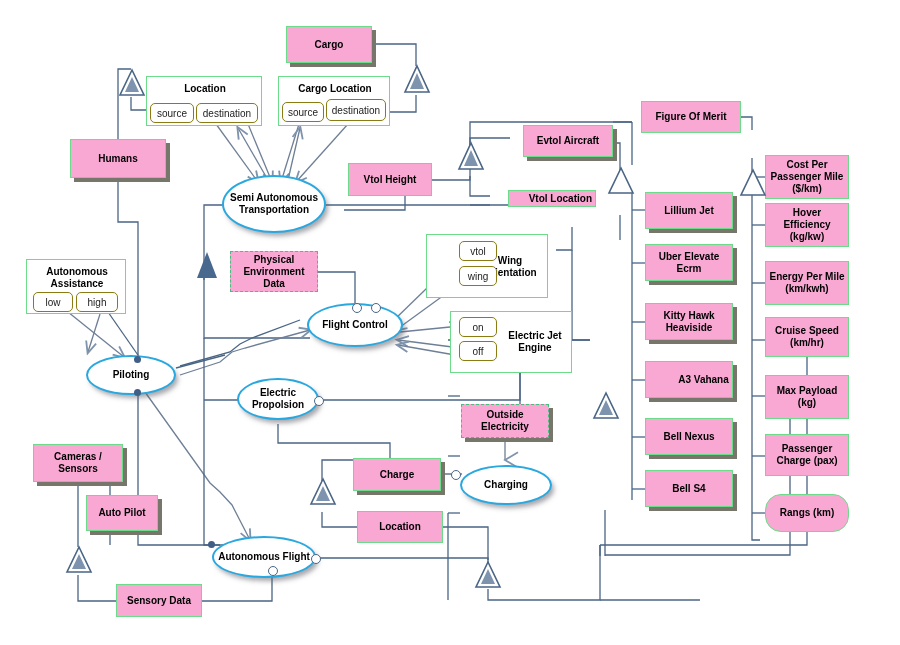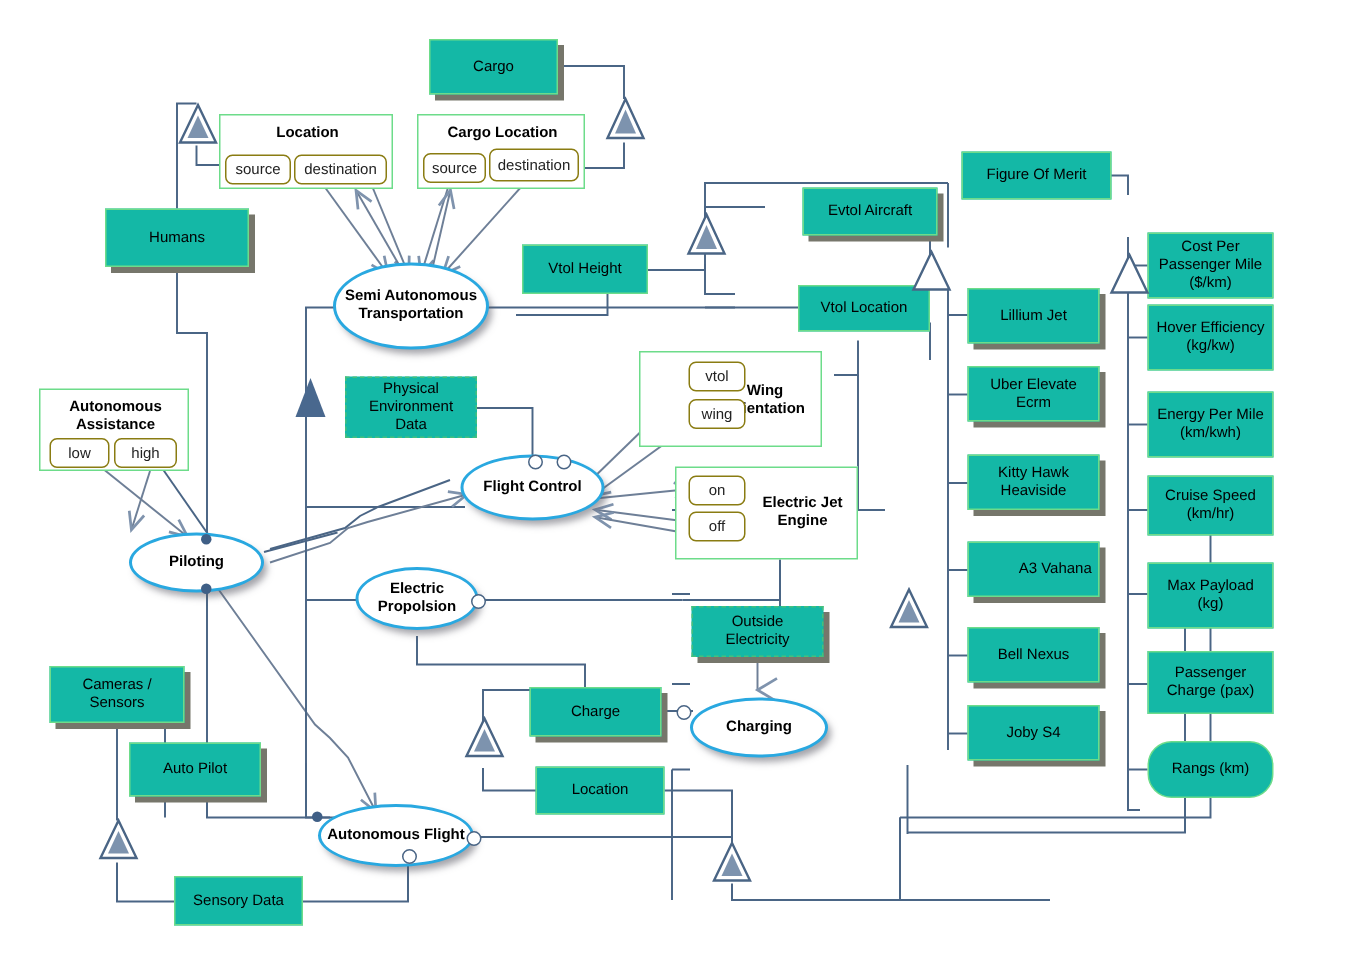--- a/index.html
+++ b/index.html
@@ -2,22 +2,22 @@
 <html><head>
 <meta charset="utf-8">
 <style>
   html,body{margin:0;padding:0;background:#ffffff;}
   body{font-family:"Liberation Sans", sans-serif;}
   #canvas{position:relative;width:900px;height:645px;background:#ffffff;overflow:hidden;}
   svg.wires{position:absolute;left:0;top:0;width:900px;height:645px;pointer-events:none;}
 
   
   .node{position:absolute;box-sizing:border-box;display:flex;align-items:center;justify-content:center;
-        text-align:center;font-weight:normal;font-size:10px;color:#000;line-height:1.2;
-        border:1.4px solid #6ddc8a;background:#14b8a6;z-index:5;}
+        text-align:center;font-weight:bold;font-size:10px;color:#000;line-height:1.2;
+        border:1.4px solid #6ddc8a;background:#f9a8d4;z-index:5;}
   .node.shadow-olive{box-shadow:4px 4px 0 0 #76766b;}
   .node.dashed{border:1.6px dashed #46c07c;}
   .node .lbl{display:block;padding:0 3px;}
 
   
   .attrbox{position:absolute;box-sizing:border-box;border:1.4px solid #6ddc8a;background:#fff;z-index:6;}
   .attrbox .title{position:absolute;font-weight:bold;font-size:10px;color:#000;text-align:center;line-height:1.15;}
   .chip{position:absolute;box-sizing:border-box;border:1.4px solid #8a7c12;border-radius:5px;
         background:#fff;font-size:10px;color:#222;display:flex;align-items:center;justify-content:center;
         font-weight:normal;z-index:7;}
@@ -216,45 +216,45 @@
   </div>
 
   <div class="node shadow-olive" style="left:70px;top:139px;width:96px;height:39px;">
     <span class="lbl">Humans</span>
   </div>
 
   <div class="node" style="left:348px;top:163px;width:84px;height:33px;">
     <span class="lbl">Vtol Height</span>
   </div>
 
-  <div class="node shadow-olive" style="left:523px;top:125px;width:90px;height:32px;margin-left:12px;">
+  <div class="node shadow-olive" style="left:523px;top:125px;width:90px;height:32px;">
     <span class="lbl">Evtol Aircraft</span>
   </div>
 
-  <div class="node" style="left:532px;top:190px;width:88px;height:31px;">
+  <div class="node" style="left:508px;top:190px;width:88px;height:17px;justify-content:flex-end;">
     <span class="lbl">Vtol Location</span>
   </div>
 
   <div class="node" style="left:641px;top:101px;width:100px;height:32px;">
     <span class="lbl">Figure Of Merit</span>
   </div>
 
   <div class="node dashed" style="left:230px;top:251px;width:88px;height:41px;">
     <span class="lbl">Physical Environment Data</span>
   </div>
 
   <div class="node dashed shadow-olive" style="left:461px;top:404px;width:88px;height:34px;">
     <span class="lbl">Outside Electricity</span>
   </div>
 
   <div class="node shadow-olive" style="left:33px;top:444px;width:90px;height:38px;">
     <span class="lbl">Cameras / Sensors</span>
   </div>
 
-  <div class="node shadow-olive" style="left:86px;top:495px;width:88px;height:36px;">
+  <div class="node shadow-olive" style="left:86px;top:495px;width:72px;height:36px;">
     <span class="lbl">Auto Pilot</span>
   </div>
 
   <div class="node" style="left:116px;top:584px;width:86px;height:33px;align-items:center;">
     <span class="lbl">Sensory Data</span>
   </div>
 
   <div class="node shadow-olive" style="left:353px;top:458px;width:88px;height:33px;">
     <span class="lbl">Charge</span>
   </div>
@@ -327,21 +327,21 @@
       <div class="node shadow-olive" style="left: 645px; top: 303px; width: 88px; height: 37px;">
         <span class="lbl">Kitty Hawk Heaviside</span>
       </div>
       <div class="node shadow-olive" style="left: 645px; top: 361px; width: 88px; height: 37px; padding-left: 29px;">
         <span class="lbl">A3 Vahana</span>
       </div>
       <div class="node shadow-olive" style="left: 645px; top: 418px; width: 88px; height: 37px;">
         <span class="lbl">Bell Nexus</span>
       </div>
       <div class="node shadow-olive" style="left: 645px; top: 470px; width: 88px; height: 37px;">
-        <span class="lbl">Joby S4</span>
+        <span class="lbl">Bell S4</span>
       </div>
     </div>
 
   <div id="metrics-col">
       <div class="node" style="left: 765px; top: 155px; width: 84px; height: 44px;">
         <span class="lbl">Cost Per Passenger Mile ($/km)</span>
       </div>
       <div class="node" style="left: 765px; top: 203px; width: 84px; height: 44px;">
         <span class="lbl">Hover Efficiency (kg/kw)</span>
       </div>

